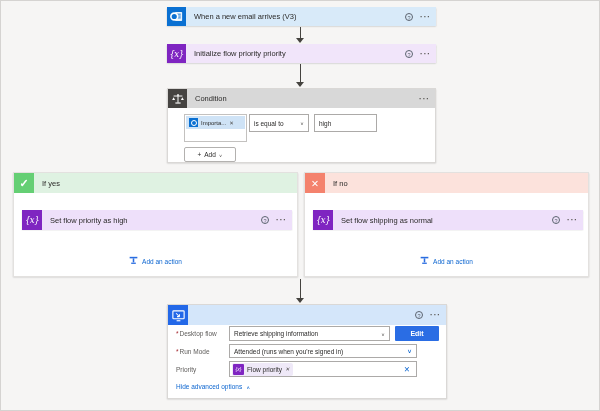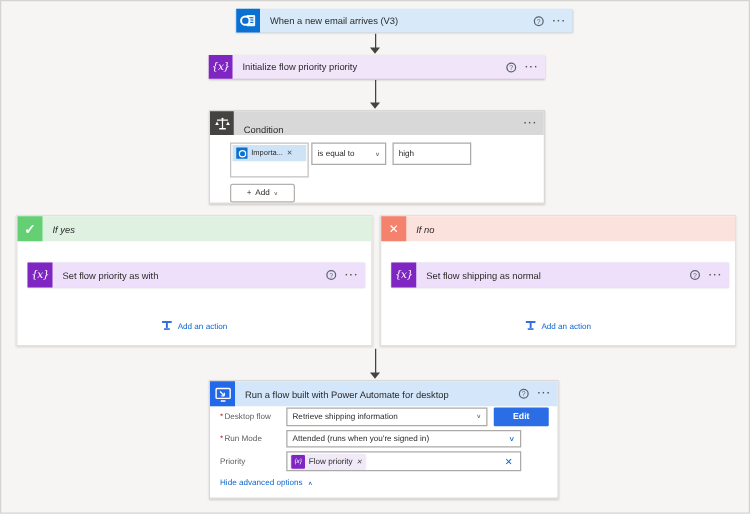--- a/index.html
+++ b/index.html
@@ -18,34 +18,34 @@
   .info{width:8px;height:8px;border:1px solid #5c6470;border-radius:50%;font-size:5.5px;line-height:8px;text-align:center;color:#5c6470;box-sizing:border-box;cursor:pointer;}
   .dots{font-size:8px;font-weight:bold;letter-spacing:1px;color:#55534f;cursor:pointer;line-height:8px;}
   .vargly{font-size:8.5px;font-style:italic;font-family:"DejaVu Serif",serif;letter-spacing:-0.5px;}
   
   .arrow{position:absolute;width:9px;}
   .arrow i{position:absolute;display:block;}
   .arrow .shaft{left:4px;top:0;bottom:4px;width:1px;background:#45433f;}
   .arrow .head{left:0;bottom:0;width:0;height:0;border-left:4.5px solid transparent;border-right:4.5px solid transparent;border-top:5px solid #45433f;}
   
   .panel{position:absolute;background:#fff;border:1px solid #dad8d6;box-sizing:border-box;box-shadow:0 0.6px 1.6px rgba(0,0,0,.18);}
-  .cond-header{position:relative;display:flex;align-items:flex-end;height:19px;background:#d8d8d8;cursor:pointer;}
+  .cond-header{position:relative;display:flex;align-items:center;height:19px;background:#d8d8d8;cursor:pointer;}
   .tok-box{position:absolute;background:#fff;border:1px solid #c3c1bf;box-sizing:border-box;}
   .tok-chip{position:absolute;left:1px;right:1px;top:1px;height:13px;background:#cfe3f6;display:flex;align-items:center;gap:3px;padding:0 3px;cursor:pointer;}
   .tok-chip .txt{font-size:6px;color:#2b2a29;white-space:nowrap;}
   .tok-chip .x{font-size:5.5px;color:#4f4d4b;cursor:pointer;}
   .mini-ol{width:9px;height:9px;background:#0a70d2;position:relative;flex:none;}
   .mini-ol:after{content:"";position:absolute;left:2px;top:2px;width:4px;height:4px;border:1.2px solid #fff;border-radius:50%;}
   .fld{position:absolute;background:#fff;border:1px solid #acaaa8;box-sizing:border-box;display:flex;align-items:center;font-size:6.5px;color:#2b2a29;padding:0 4px;cursor:text;}
   .fld .chev{margin-left:auto;font-size:5.5px;color:#5f5d5b;transform:scaleY(.8);}
   .add-btn{position:absolute;background:#fff;border:1px solid #b3b1af;border-radius:2px;display:flex;align-items:center;justify-content:center;gap:3px;font-size:6.5px;color:#2b2a29;cursor:pointer;}
   .add-btn .chev{font-size:5px;color:#5f5d5b;transform:scaleY(.8);}
   
   .branch-header{position:relative;display:flex;align-items:center;height:20px;cursor:pointer;}
-  .branch-header .blabel{margin-left:8px;font-size:7.5px;color:#2b2a29;font-style:italic;}
+  .branch-header .blabel{margin-left:8px;font-size:7.5px;color:#2b2a29;}
   .bicon{display:flex;align-items:center;justify-content:center;color:#fff;flex:none;}
   .add-action{position:absolute;left:0;right:0;display:flex;align-items:center;justify-content:center;gap:4px;cursor:pointer;}
   .add-action span{font-size:6.5px;color:#0d66d0;}
   
   .pad-header{position:relative;display:flex;align-items:center;height:20px;background:#d4e6fa;cursor:pointer;}
   .flabel{position:absolute;left:8px;font-size:6.5px;color:#5f5d5b;white-space:nowrap;}
   .req{color:#a4262c;font-style:normal;margin-right:1px;}
   .edit-btn{position:absolute;background:#2a6de4;color:#fff;border:none;font-size:7px;font-weight:bold;font-family:"Liberation Sans",sans-serif;display:flex;align-items:center;justify-content:center;cursor:pointer;border-radius:1px;}
   .chev-blue{margin-left:auto;font-size:7px;color:#0d66d0;transform:scaleY(.8);}
   .pchip{display:flex;align-items:center;gap:3px;background:#efe9f8;border-radius:2px;padding:1px 3px 1px 1px;cursor:pointer;}
@@ -54,21 +54,21 @@
   .pchip .x{font-size:5.5px;color:#4f4d4b;}
   .clear-x{position:absolute;right:6px;font-size:7.5px;color:#0d66d0;cursor:pointer;}
   .adv-link{position:absolute;display:flex;align-items:center;gap:4px;font-size:6.5px;color:#0d66d0;cursor:pointer;}
   .adv-link .up{font-size:5.5px;transform:scaleY(.8);}
 </style>
 </head>
 <body>
 
 <div id="canvas">
 
-  <div class="op-card" style="left:166px;top:6px;width:269px;height:19px;background:#d8eaf9;margin-left:22px;">
+  <div class="op-card" style="left:166px;top:6px;width:269px;height:19px;background:#d8eaf9;">
     <div class="op-icon sq19" style="background:#0a70d2;">
       <svg width="15" height="15" viewBox="0 0 16 16">
         <rect x="6.5" y="3.2" width="7.5" height="9.6" rx="0.8" fill="#ffffff" opacity="0.92"></rect>
         <rect x="8" y="5" width="4.5" height="1" fill="#0a70d2"></rect>
         <rect x="8" y="7" width="4.5" height="1" fill="#0a70d2"></rect>
         <rect x="8" y="9" width="4.5" height="1" fill="#0a70d2"></rect>
         <circle cx="5.6" cy="8" r="3.6" fill="#0a70d2" stroke="#ffffff" stroke-width="1.7"></circle>
       </svg>
     </div>
     <div class="op-title">When a new email arrives (V3)</div>
@@ -139,21 +139,21 @@
     </div>
   </div>
 
   <div class="panel" style="left:12px;top:171px;width:285px;height:105px;border-color:#e3e1df;">
     <div class="branch-header" style="background:#dff2e2;">
       <div class="bicon sq20" style="background:#65cf74;font-size:11px;font-weight:bold;">✓</div>
       <span class="blabel">If yes</span>
     </div>
     <div class="op-card" style="left:8px;top:37px;width:270px;height:20px;background:#eee0fa;box-shadow:0 0.6px 1.4px rgba(0,0,0,.16);">
       <div class="op-icon sq20 vargly" style="background:#7f25c1;">{x}</div>
-      <div class="op-title">Set flow priority as with</div>
+      <div class="op-title">Set flow priority as high</div>
       <div class="meta">
         <span class="info">?</span>
         <span class="dots">···</span>
       </div>
     </div>
     <div class="add-action" style="top:83px;">
       <svg width="9" height="10" viewBox="0 0 14 15">
         <rect x="1" y="1" width="12" height="2.4" fill="#2a6de0"></rect>
         <rect x="5.8" y="3.4" width="2.4" height="6.2" fill="#2a6de0"></rect>
         <rect x="3.4" y="10" width="7.2" height="2" fill="#2a6de0"></rect>
@@ -193,21 +193,20 @@
   <div class="panel" style="left:166px;top:303px;width:280px;height:95px;">
     <div class="pad-header">
       <div class="op-icon sq20" style="background:#2368e8;">
         <svg width="15" height="15" viewBox="0 0 16 16">
           <rect x="2" y="3" width="12" height="8.4" rx="0.8" fill="none" stroke="#fff" stroke-width="1.2"></rect>
           <path d="M6 13.6 h4" stroke="#fff" stroke-width="1.2"></path>
           <path d="M5.4 5.6 l3.2 3.2" stroke="#fff" stroke-width="1.1"></path>
           <path d="M9 9.2 v-2.6 M9 9.2 h-2.6" stroke="#fff" stroke-width="1.1"></path>
         </svg>
       </div>
-      <div class="op-title">Run a flow built with Power Automate for desktop</div>
       <div class="meta">
         <span class="info">?</span>
         <span class="dots">···</span>
       </div>
     </div>
 
     <span class="flabel" style="top:25px;">
       <i class="req">*</i><span>Desktop flow</span>
     </span>
     <div class="fld" style="left:61px;top:21px;width:161px;height:15px;">

